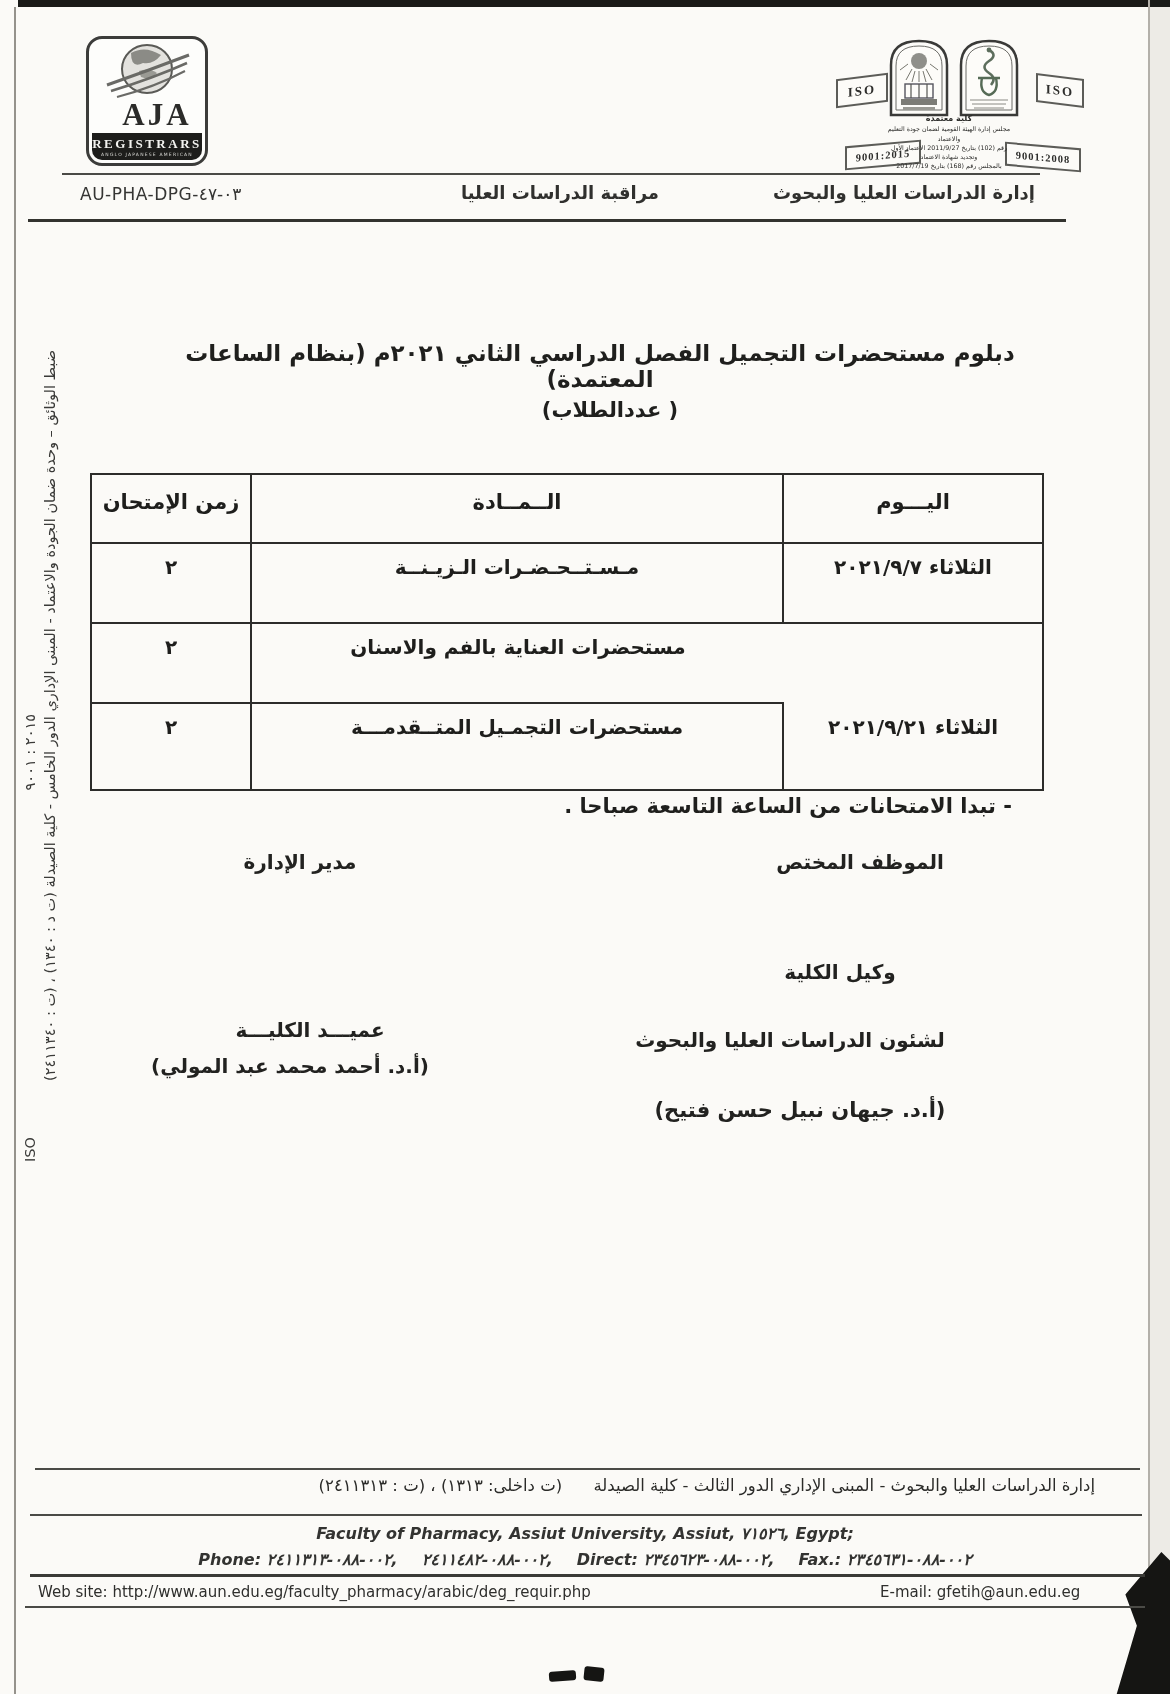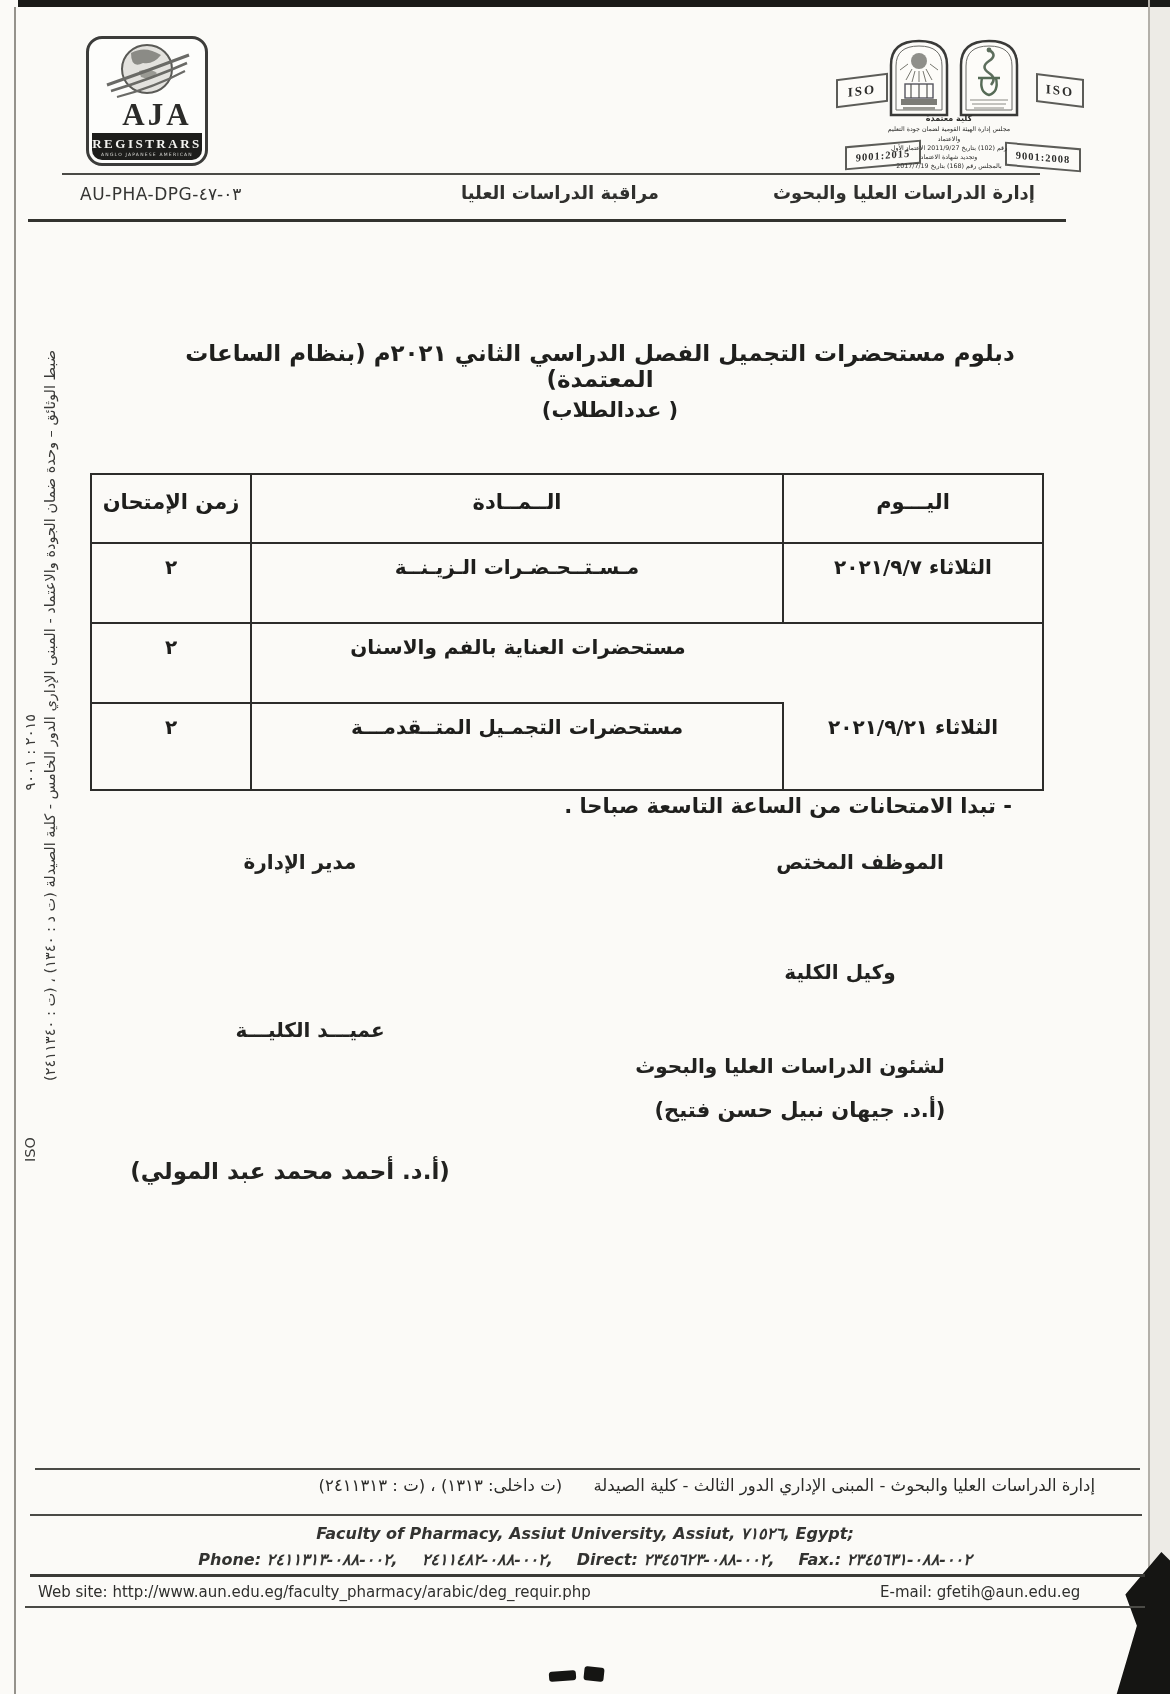--- a/index.html
+++ b/index.html
@@ -177,24 +177,24 @@
       <div class="td">مستحضرات التجمـيل المتــقدمـــة</div>
       <div class="td">الثلاثاء ٢٠٢١/٩/٢١</div>
     </div>
   </div>
 
   <div class="abs ar b" style="right:158px;top:794px;font-size:21px;color:#1f1f1d;">- تبدا الامتحانات من الساعة التاسعة صباحا .</div>
 
   <div class="sig" style="left:740px;width:240px;top:850px;">الموظف المختص</div>
   <div class="sig" style="left:190px;width:220px;top:850px;">مدير الإدارة</div>
   <div class="sig" style="left:740px;width:200px;top:960px;">وكيل الكلية</div>
-  <div class="sig" style="left:610px;width:360px;top:1054px;">لشئون الدراسات العليا والبحوث</div>
+  <div class="sig" style="left:610px;width:360px;top:1028px;">لشئون الدراسات العليا والبحوث</div>
   <div class="sig" style="left:200px;width:220px;top:1018px;">عميـــد الكليـــة</div>
   <div class="sig" style="left:600px;width:400px;top:1098px;font-size:21px;">(أ.د. جيهان نبيل حسن فتيح)</div>
-  <div class="sig" style="left:110px;width:360px;top:1158px;font-size:23px;">(أ.د. أحمد محمد عبد المولي)</div>
+  <div class="sig" style="left:110px;width:360px;top:1054px;font-size:20px;">(أ.د. أحمد محمد عبد المولي)</div>
 
   <div class="vside" style="left:42px;top:1150px;width:800px;">ضبط الوثائق – وحدة ضمان الجودة والاعتماد - المبنى الإداري الدور الخامس - كلية الصيدلة (ت د : ١٣٤٠) ، (ت : ٢٤١١٣٤٠)</div>
   <div class="vside" style="left:22px;top:808px;width:94px;">٢٠١٥ : ٩٠٠١</div>
   <div class="vside" style="left:22px;top:1162px;width:44px;direction:ltr;">ISO</div>
 
   <div class="rule" style="left:35px;top:1468px;width:1105px;"></div>
   <div class="foot-ar">
     <span>إدارة الدراسات العليا والبحوث - المبنى الإداري الدور الثالث - كلية الصيدلة</span>
     <span class="gap">(ت داخلى: ١٣١٣) ، (ت : ٢٤١١٣١٣)</span>
   </div>

